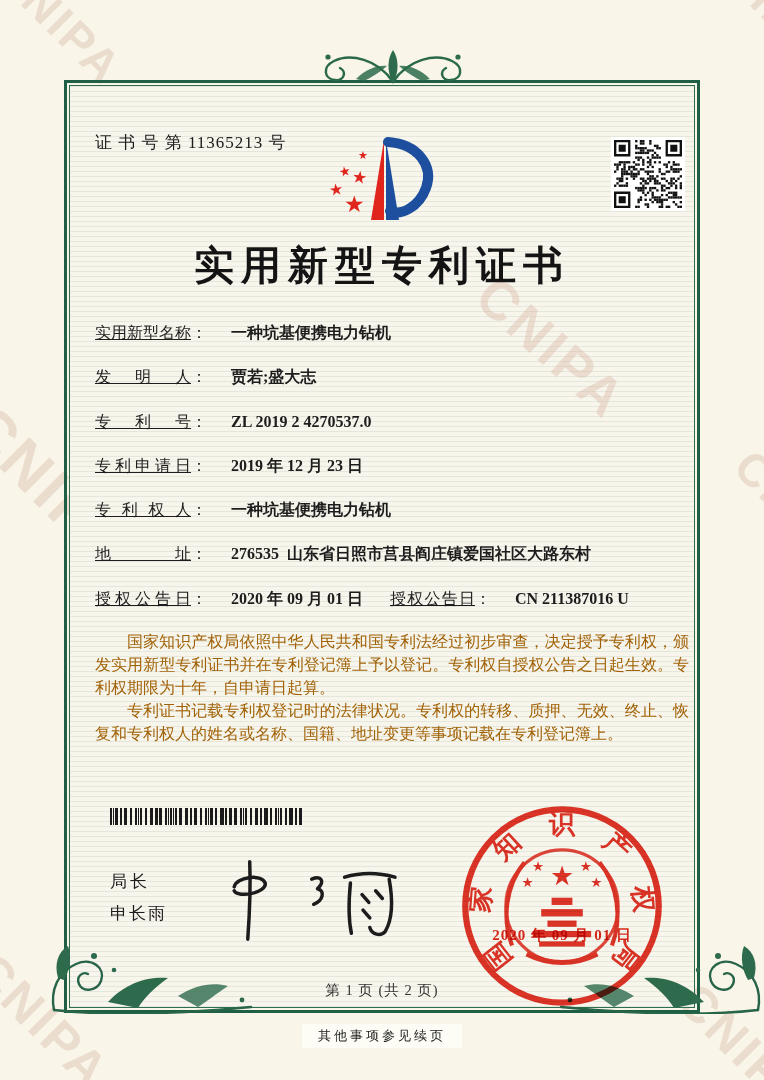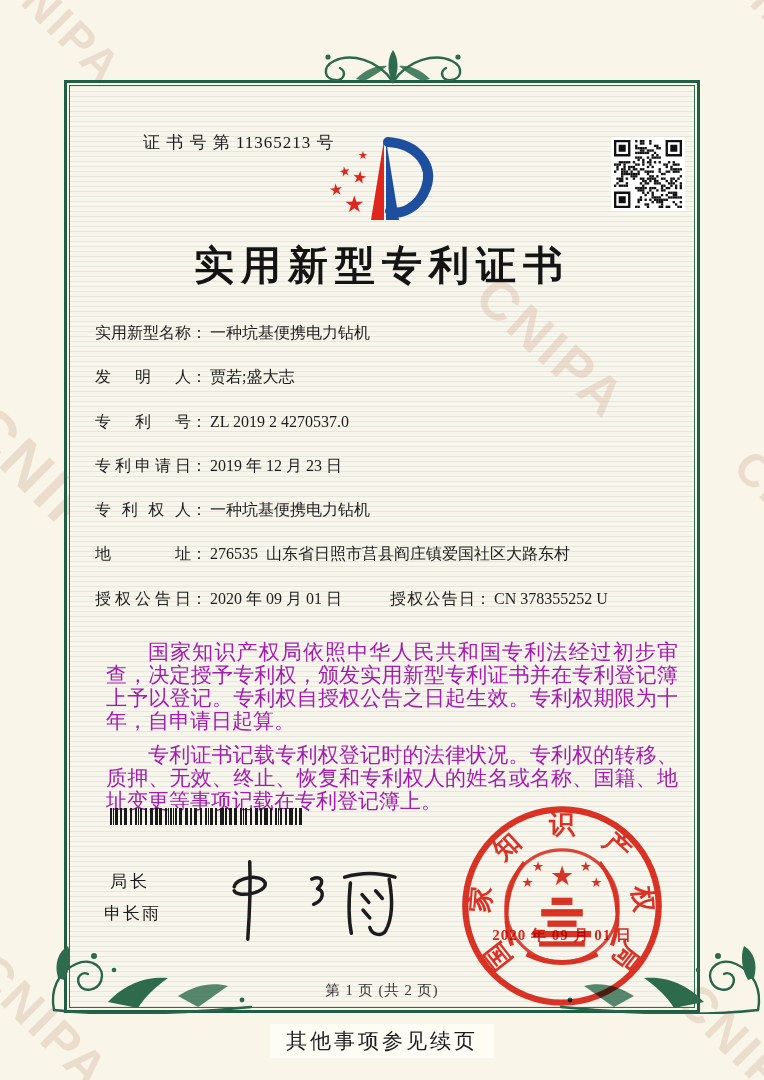--- a/index.html
+++ b/index.html
@@ -27,63 +27,63 @@
   .frame-inner{position:absolute;left:2px;top:2px;right:2px;bottom:2px;
     border:1px solid #2e6d4f;
     background-color:#f8f5ec;
     background-image:repeating-linear-gradient(180deg,rgba(130,165,135,0.17) 0 1px,transparent 1px 5px);
   }
   .orn{position:absolute;pointer-events:none;}
   .orn svg{display:block;}
   .orn-br{transform:scaleX(-1);}
   
   .cert-number{position:absolute;left:95px;top:131px;font-size:17px;letter-spacing:1px;
-    white-space:pre-wrap;color:#1c1c1c;margin-left:48px;}
+    white-space:pre-wrap;color:#1c1c1c;}
   .logo{position:absolute;left:318px;top:128px;width:155px;height:100px;}
   .qr{position:absolute;left:611px;top:137px;width:74px;height:74px;background:#fff;padding:3px;box-sizing:border-box;}
   .qr svg{display:block;width:100%;height:100%;}
   .title{position:absolute;left:64px;top:238px;width:636px;text-align:center;
     font-size:40px;font-weight:bold;letter-spacing:7px;color:#141414;}
   
   .fields{position:absolute;left:95px;top:322px;width:572px;}
   .frow{position:relative;height:22px;margin-bottom:22.3px;font-size:16px;line-height:22px;color:#1d1d1d;}
-  .flabel{display:inline-block;width:96px;text-align:justify;text-align-last:justify;vertical-align:top;}
+  .flabel{display:inline-block;width:96px;text-align:justify;text-align-last:justify;vertical-align:top;text-decoration:underline;}
   .fcolon{vertical-align:top;}
-  .fvalue{margin-left:3px;white-space:pre-wrap;vertical-align:top;}
+  .fvalue{margin-left:24px;white-space:pre-wrap;vertical-align:top;font-weight:bold;}
   .fpair2{position:absolute;left:295px;top:0;white-space:nowrap;}
   .fpair2 .flabel{width:85px;}
   
   .body-text{position:absolute;left:95px;top:630px;width:594px;}
-  .body-text p{margin:11px;font-size:21px;line-height:23px;text-align:justify;
-    text-indent:2em;color:#a21caf;}
+  .body-text p{margin:0;font-size:16px;line-height:23px;text-align:justify;
+    text-indent:2em;color:#a16207;}
   
   .barcode{position:absolute;left:110px;top:808px;width:193px;height:17px;
     background-image:
       repeating-linear-gradient(90deg,#1a1a1a 0 2px,transparent 2px 5px),
       repeating-linear-gradient(90deg,#1a1a1a 0 1px,transparent 1px 7px),
       repeating-linear-gradient(90deg,transparent 0 3px,#1a1a1a 3px 4px,transparent 4px 11px);
   }
   
   .signer-title{position:absolute;left:110px;top:870px;font-size:17px;letter-spacing:3px;color:#1c1c1c;}
-  .signer-name{position:absolute;left:104px;top:902px;font-size:17px;letter-spacing:2px;color:#1c1c1c;}
+  .signer-name{position:absolute;left:110px;top:902px;font-size:17px;letter-spacing:2px;color:#1c1c1c;}
   .signature{position:absolute;left:215px;top:852px;width:205px;height:92px;}
   
   .seal{position:absolute;left:458px;top:802px;width:208px;height:208px;
     mix-blend-mode:multiply;opacity:.95;}
   .seal svg{display:block;width:100%;height:100%;}
   .seal-text-group text{font-size:25px;font-weight:bold;fill:#e12a1d;
     font-family:"Liberation Serif","DejaVu Serif",serif;text-anchor:middle;}
   .seal-date{position:absolute;left:458px;top:926px;width:208px;text-align:center;
     color:#dc2b1e;font-size:15px;font-weight:bold;letter-spacing:1px;z-index:5;
     mix-blend-mode:multiply;}
   .page-number{position:absolute;left:64px;top:981px;width:636px;text-align:center;
     font-size:14.5px;color:#333;letter-spacing:1px;}
   .continuation{position:absolute;left:0;top:1024px;width:764px;text-align:center;}
   .continuation span{display:inline-block;background:#fdfcf5;padding:3px 16px;
-    font-size:21px;letter-spacing:3px;color:#1d1d1d;}
+    font-size:13px;letter-spacing:3px;color:#1d1d1d;}
   .star{position:absolute;color:#e0261c;line-height:1;}
 </style>
 </head>
 <body>
 
 <div class="page">
 
   <span class="wm wm1">CNIPA</span>
   <span class="wm wm2">CNIPA</span>
   <span class="wm wm4">CNIPA</span>
@@ -438,21 +438,21 @@
     </div>
     <div class="frow">
       <span class="flabel">专利权人</span><span class="fcolon">：</span><span class="fvalue">一种坑基便携电力钻机</span>
     </div>
     <div class="frow">
       <span class="flabel">地址</span><span class="fcolon">：</span><span class="fvalue">276535  山东省日照市莒县阎庄镇爱国社区大路东村</span>
     </div>
     <div class="frow">
       <span class="flabel">授权公告日</span><span class="fcolon">：</span><span class="fvalue">2020 年 09 月 01 日</span>
       <span class="fpair2">
-        <span class="flabel">授权公告日</span><span class="fcolon">：</span><span class="fvalue">CN 378355252 U</span>
+        <span class="flabel">授权公告日</span><span class="fcolon">：</span><span class="fvalue">CN 211387016 U</span>
       </span>
     </div>
   </div>
 
   <div class="body-text">
     <p>国家知识产权局依照中华人民共和国专利法经过初步审查，决定授予专利权，颁发实用新型专利证书并在专利登记簿上予以登记。专利权自授权公告之日起生效。专利权期限为十年，自申请日起算。</p>
     <p>专利证书记载专利权登记时的法律状况。专利权的转移、质押、无效、终止、恢复和专利权人的姓名或名称、国籍、地址变更等事项记载在专利登记簿上。</p>
   </div>
 
   <div class="barcode"></div>

